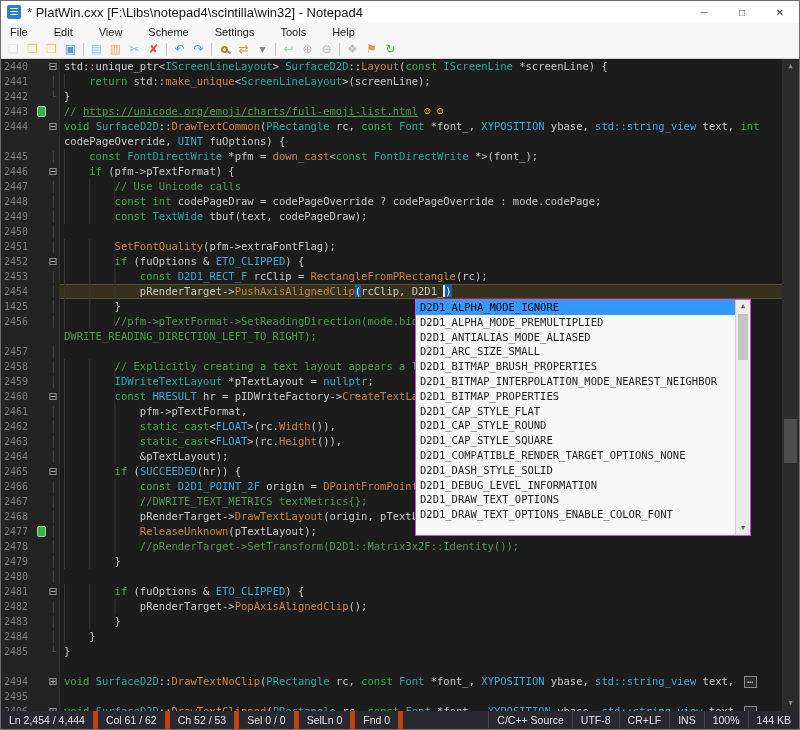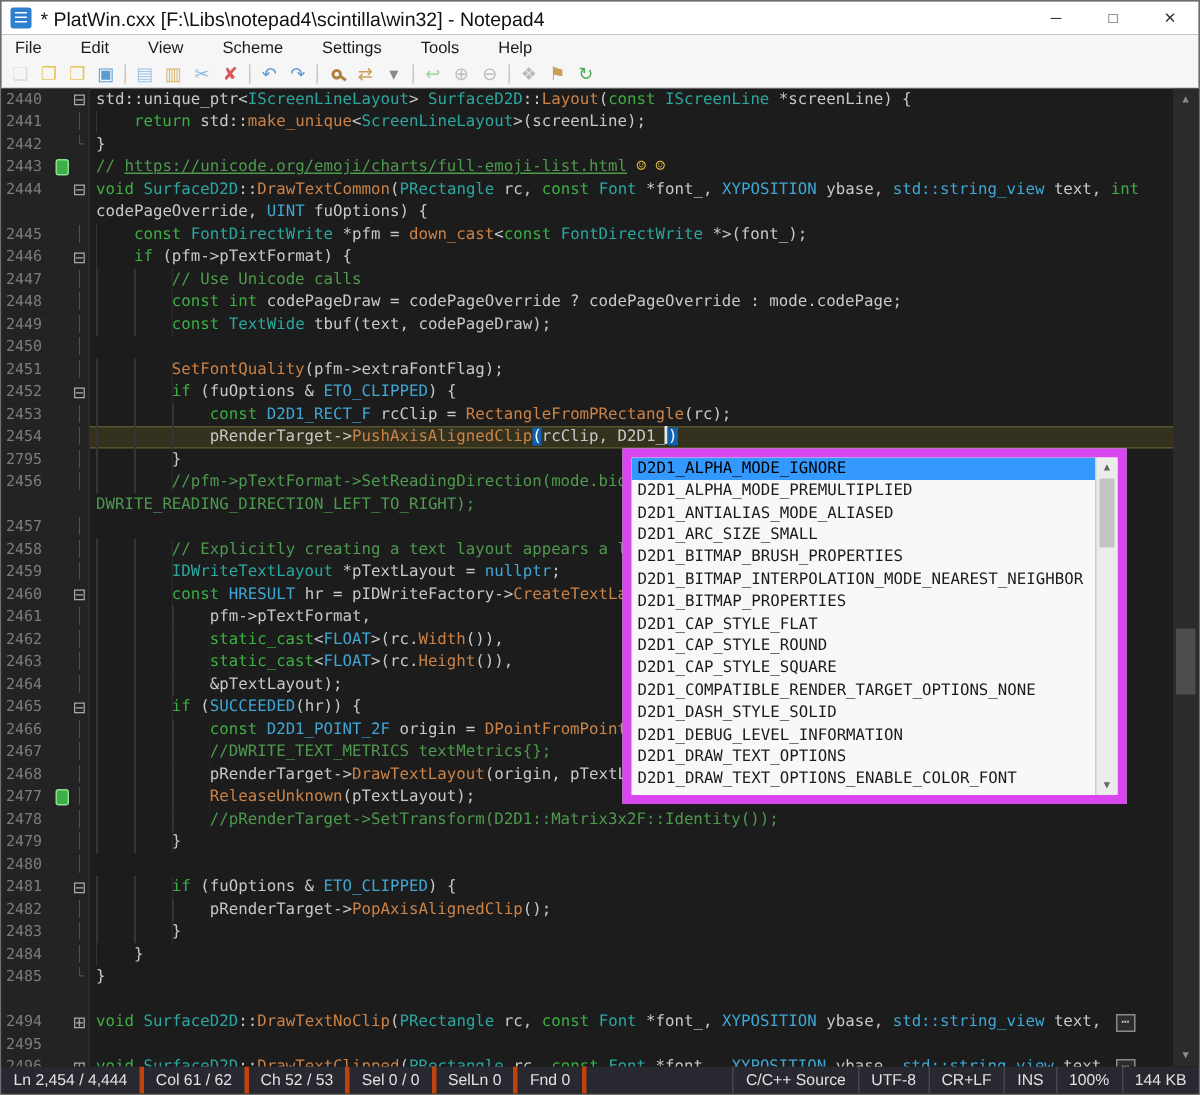--- a/index.html
+++ b/index.html
@@ -56,32 +56,32 @@
   .tk-e { border:1px solid #8A8A8A; background:#2C2C2C; color:#C8C8C8; padding:0 3px; margin-left:3px; font-size:9px; }
 
   
   .vscroll { position:absolute; top:0; right:0; bottom:0; width:17px; background:#2B2B2B; }
   .varrow { height:15px; display:flex; align-items:center; justify-content:center; font-size:7px; color:#8A8A8A; }
   .varrow.down { position:absolute; bottom:0; left:0; right:0; }
   .vthumb { position:absolute; left:2px; width:13px; top:360px; height:44px; background:#4E4E4E; }
 
   
   .autocomplete { position:absolute; left:414px; top:240px; width:336px; height:237px; background:#F8F8F8;
-    border:6px solid #d946ef; display:flex; z-index:10; }
+    border:1px solid #d946ef; display:flex; z-index:10; }
   .ac-list { flex:1; overflow:hidden; }
   .ac-item { height:14.8px; line-height:14.8px; font-size:10.5px; color:#1A1A1A; padding-left:4px; white-space:pre; }
   .ac-item.selected { background:var(--sel-bg,#3399FF); color:#000; }
   .ac-scroll { width:15px; flex:none; background:#ECECEC; border-left:1px solid #D0D0D0; position:relative; }
   .ac-arrow { height:13px; display:flex; align-items:center; justify-content:center; font-size:7px; color:#666; }
   .ac-arrow.down { position:absolute; bottom:0; left:0; right:0; }
   .ac-thumb { position:absolute; top:14px; left:2px; width:10px; height:46px; background:#C4C4C4; }
 
   
   .statusbar { height:18px; background:#282830; color:#E2E2E2; font-size:10.5px; display:flex; align-items:stretch; flex:none; }
-  .sseg { display:flex; align-items:center; padding:0 8px; border-right:3px solid #c2410c; white-space:nowrap; }
+  .sseg { display:flex; align-items:center; padding:0 8px; border-right:5px solid #c2410c; white-space:nowrap; }
   .sspacer { flex:1; }
   .sseg.rseg { border-right:none; border-left:1px solid #45454E; }
 </style>
 </head>
 <body>
 
 <div class="window">
 
   <div class="titlebar">
     <div class="app-icon"></div>
@@ -177,21 +177,21 @@
         <div class="row"><span class="m-num">2445</span><span class="m-mark"></span><span class="m-fold">│</span><span class="m-code"><span class="ind" style="width: 4ch;"></span><span class="tk-k">const</span><span class="tk-p"> </span><span class="tk-t">FontDirectWrite</span><span class="tk-p"> *pfm = </span><span class="tk-f">down_cast</span><span class="tk-p">&lt;</span><span class="tk-k">const</span><span class="tk-p"> </span><span class="tk-t">FontDirectWrite</span><span class="tk-p"> *&gt;(font_);</span></span></div>
         <div class="row"><span class="m-num">2446</span><span class="m-mark"></span><span class="m-fold fbox">⊟</span><span class="m-code"><span class="ind" style="width: 4ch;"></span><span class="tk-k">if</span><span class="tk-p"> (pfm-&gt;pTextFormat) {</span></span></div>
         <div class="row"><span class="m-num">2447</span><span class="m-mark"></span><span class="m-fold">│</span><span class="m-code"><span class="ind" style="width: 8ch;"></span><span class="tk-c">// Use Unicode calls</span></span></div>
         <div class="row"><span class="m-num">2448</span><span class="m-mark"></span><span class="m-fold">│</span><span class="m-code"><span class="ind" style="width: 8ch;"></span><span class="tk-k">const</span><span class="tk-p"> </span><span class="tk-k">int</span><span class="tk-p"> codePageDraw = codePageOverride ? codePageOverride : mode.codePage;</span></span></div>
         <div class="row"><span class="m-num">2449</span><span class="m-mark"></span><span class="m-fold">│</span><span class="m-code"><span class="ind" style="width: 8ch;"></span><span class="tk-k">const</span><span class="tk-p"> </span><span class="tk-t">TextWide</span><span class="tk-p"> tbuf(text, codePageDraw);</span></span></div>
         <div class="row"><span class="m-num">2450</span><span class="m-mark"></span><span class="m-fold">│</span><span class="m-code"></span></div>
         <div class="row"><span class="m-num">2451</span><span class="m-mark"></span><span class="m-fold">│</span><span class="m-code"><span class="ind" style="width: 8ch;"></span><span class="tk-f">SetFontQuality</span><span class="tk-p">(pfm-&gt;extraFontFlag);</span></span></div>
         <div class="row"><span class="m-num">2452</span><span class="m-mark"></span><span class="m-fold fbox">⊟</span><span class="m-code"><span class="ind" style="width: 8ch;"></span><span class="tk-k">if</span><span class="tk-p"> (fuOptions &amp; </span><span class="tk-m">ETO_CLIPPED</span><span class="tk-p">) {</span></span></div>
         <div class="row"><span class="m-num">2453</span><span class="m-mark"></span><span class="m-fold">│</span><span class="m-code"><span class="ind" style="width: 12ch;"></span><span class="tk-k">const</span><span class="tk-p"> </span><span class="tk-m">D2D1_RECT_F</span><span class="tk-p"> rcClip = </span><span class="tk-f">RectangleFromPRectangle</span><span class="tk-p">(rc);</span></span></div>
         <div class="row current"><span class="m-num">2454</span><span class="m-mark"></span><span class="m-fold">│</span><span class="m-code"><span class="ind" style="width: 12ch;"></span><span class="tk-p">pRenderTarget-&gt;</span><span class="tk-f">PushAxisAlignedClip</span><span class="tk-b">(</span><span class="tk-p">rcClip, D2D1_</span><span class="tk-r"></span><span class="tk-b">)</span></span></div>
-        <div class="row"><span class="m-num">2795</span><span class="m-mark"></span><span class="m-fold">│</span><span class="m-code"><span class="ind" style="width: 8ch;"></span><span class="tk-p">}</span></span></div>
+        <div class="row"><span class="m-num">1425</span><span class="m-mark"></span><span class="m-fold">│</span><span class="m-code"><span class="ind" style="width: 8ch;"></span><span class="tk-p">}</span></span></div>
         <div class="row"><span class="m-num">2456</span><span class="m-mark"></span><span class="m-fold">│</span><span class="m-code"><span class="ind" style="width: 8ch;"></span><span class="tk-c">//pfm-&gt;pTextFormat-&gt;SetReadingDirection(mode.bidirectional</span></span></div>
         <div class="row"><span class="m-num"></span><span class="m-mark"></span><span class="m-fold"></span><span class="m-code"><span class="tk-c">DWRITE_READING_DIRECTION_LEFT_TO_RIGHT);</span></span></div>
         <div class="row"><span class="m-num">2457</span><span class="m-mark"></span><span class="m-fold">│</span><span class="m-code"></span></div>
         <div class="row"><span class="m-num">2458</span><span class="m-mark"></span><span class="m-fold">│</span><span class="m-code"><span class="ind" style="width: 8ch;"></span><span class="tk-c">// Explicitly creating a text layout appears a little faster</span></span></div>
         <div class="row"><span class="m-num">2459</span><span class="m-mark"></span><span class="m-fold">│</span><span class="m-code"><span class="ind" style="width: 8ch;"></span><span class="tk-t">IDWriteTextLayout</span><span class="tk-p"> *pTextLayout = </span><span class="tk-m">nullptr</span><span class="tk-p">;</span></span></div>
         <div class="row"><span class="m-num">2460</span><span class="m-mark"></span><span class="m-fold fbox">⊟</span><span class="m-code"><span class="ind" style="width: 8ch;"></span><span class="tk-k">const</span><span class="tk-p"> </span><span class="tk-m">HRESULT</span><span class="tk-p"> hr = pIDWriteFactory-&gt;</span><span class="tk-f">CreateTextLayout</span><span class="tk-p">(tbuf,</span></span></div>
         <div class="row"><span class="m-num">2461</span><span class="m-mark"></span><span class="m-fold">│</span><span class="m-code"><span class="ind" style="width: 12ch;"></span><span class="tk-p">pfm-&gt;pTextFormat,</span></span></div>
         <div class="row"><span class="m-num">2462</span><span class="m-mark"></span><span class="m-fold">│</span><span class="m-code"><span class="ind" style="width: 12ch;"></span><span class="tk-k">static_cast</span><span class="tk-p">&lt;</span><span class="tk-m">FLOAT</span><span class="tk-p">&gt;(rc.</span><span class="tk-f">Width</span><span class="tk-p">()),</span></span></div>
         <div class="row"><span class="m-num">2463</span><span class="m-mark"></span><span class="m-fold">│</span><span class="m-code"><span class="ind" style="width: 12ch;"></span><span class="tk-k">static_cast</span><span class="tk-p">&lt;</span><span class="tk-m">FLOAT</span><span class="tk-p">&gt;(rc.</span><span class="tk-f">Height</span><span class="tk-p">()),</span></span></div>
         <div class="row"><span class="m-num">2464</span><span class="m-mark"></span><span class="m-fold">│</span><span class="m-code"><span class="ind" style="width: 12ch;"></span><span class="tk-p">&amp;pTextLayout);</span></span></div>

